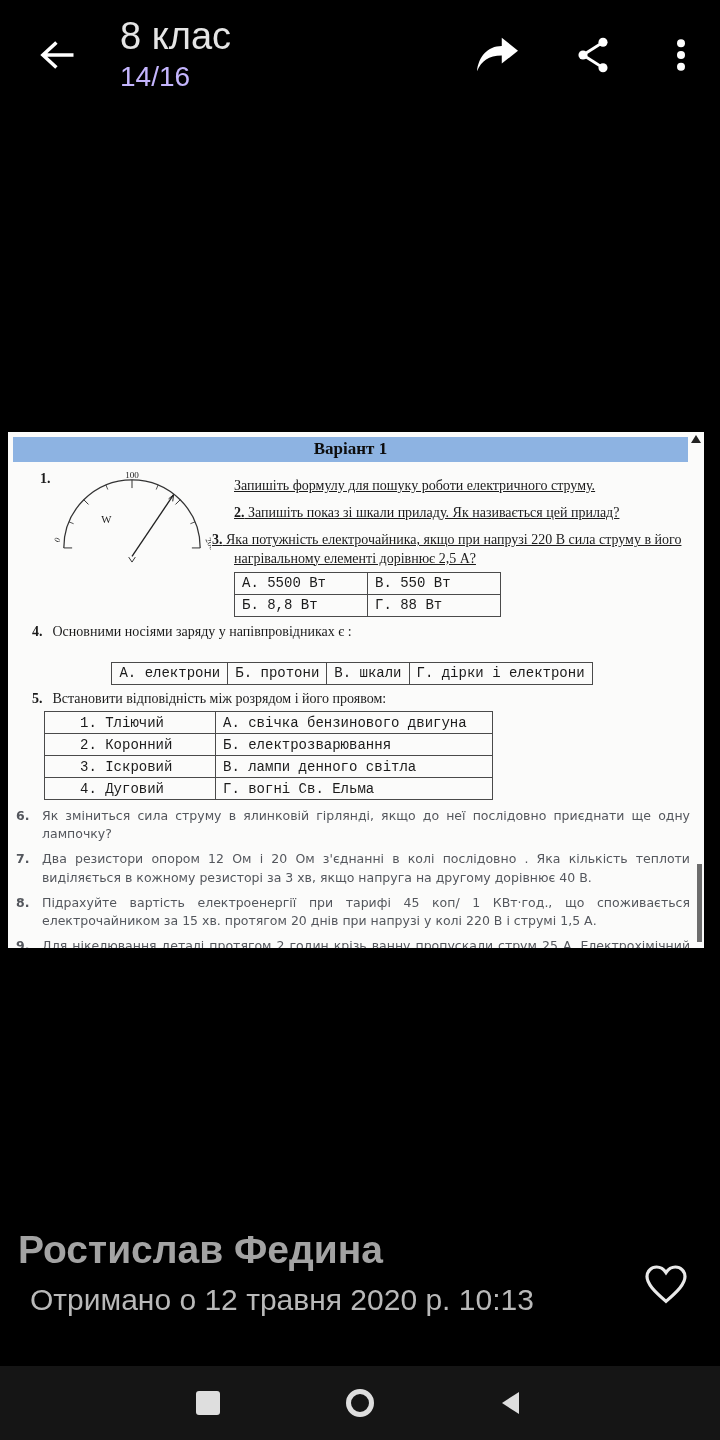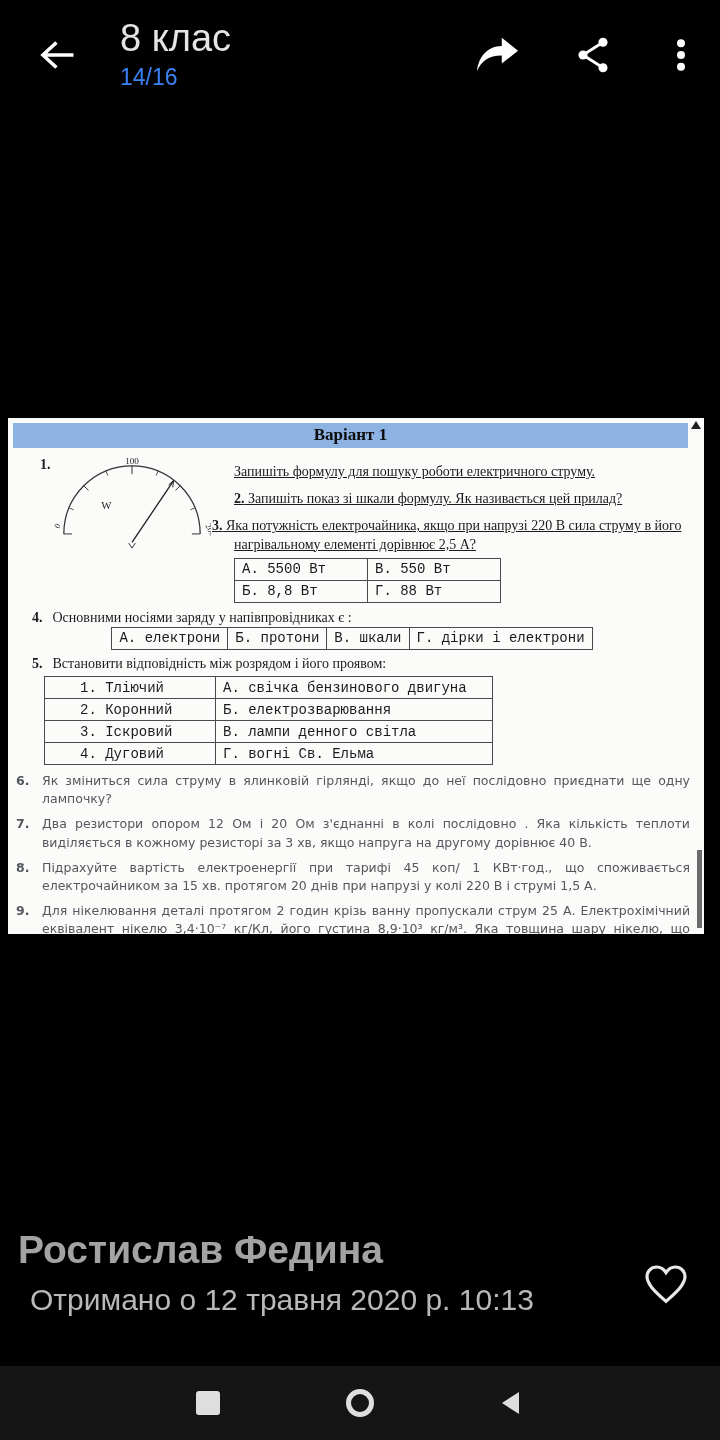--- a/index.html
+++ b/index.html
@@ -12,28 +12,28 @@
   }
 
   
   .app-bar { position:absolute; top:0; left:0; right:0; height:110px;
              display:flex; align-items:center; color:#fff; }
   .icon-btn { display:flex; align-items:center; justify-content:center;
               background:none; border:none; padding:0; cursor:pointer; }
   .back-btn { width:56px; height:56px; margin-left:28px; }
   .title-block { margin-left:36px; flex:1; min-width:0; }
   .app-title { font-size:38px; line-height:1.05; color:#e5e5e5; font-weight:400; }
-  .page-indicator { font-size:23px; color:#3b82f6; margin-top:5px; }
+  .page-indicator { font-size:28px; color:#c4b5fd; margin-top:5px; }
   .action-btn { width:46px; height:46px; }
   .action-forward { margin-right:50px; }
   .action-share { margin-right:42px; }
   .action-menu { margin-right:16px; }
 
   
-  .document { position:absolute; top:418px; left:8px; width:696px; height:516px;
+  .document { position:absolute; top:432px; left:8px; width:696px; height:516px;
               background:#fbfbfa; color:#1b1b1b; overflow:hidden;
               font-family:"Liberation Serif", serif; font-size:14px; line-height:1.3; }
   .scroll-up { position:absolute; top:3px; right:3px; width:0; height:0;
                border-left:5px solid transparent; border-right:5px solid transparent;
                border-bottom:8px solid #222; cursor:pointer; }
   .scroll-thumb { position:absolute; right:2px; top:432px; width:5px; height:78px;
                   background:#6c6c6c; cursor:pointer; }
 
   .doc-header { margin:5px 16px 3px 5px; height:25px; background:#8db3e2;
                 display:flex; align-items:center; justify-content:center;
@@ -48,21 +48,21 @@
   .qcol { flex:1; min-width:0; }
   .qcol p { margin:9px 0 1px 0;text-decoration:underline; }
   .q3p { text-indent:-22px; }
 
   table.opt { border-collapse:collapse; font-size:14px;font-family:Liberation Mono, monospace; }
   table.opt td { border:1px solid #4a4a4a; padding:1px 7px; height:19px; }
   .q3-table { margin-top:4px; }
   .q3-table td { width:118px; }
   .q4-line { margin:6px 0 0 18px; }
   .q4-line .q-num { margin-right:10px; }
-  .q4-table { margin:0 auto 0 auto; }
+  .q4-table { margin:21px auto 0 auto; }
   .q5-line { margin:5px 0 0 18px; }
   .q5-line .q-num { margin-right:10px; }
   .q5-table { margin:3px 0 0 30px; }
   .q5-table td.c1 { width:128px;padding-left:35px; }
   .q5-table td.c2 { width:262px; }
 
   .sans-items { margin-top:4px; font-family:"DejaVu Sans", sans-serif;
                 font-size:12.5px; line-height:1.45; color:#54575d; }
   .item { display:flex; margin-top:7px; }
   .item .num { flex:0 0 26px; font-weight:bold; padding-left:2px; }
@@ -147,21 +147,21 @@
             <text x="7" y="86" font-size="10" fill="#222" transform="rotate(-62 7 86)" font-family="Liberation Serif, serif">0</text>
             <text x="183" y="82" font-size="10" fill="#222" transform="rotate(62 183 82)" font-family="Liberation Serif, serif">200</text>
             <text x="58" y="62" font-size="13" fill="#222" font-family="Liberation Serif, serif">W</text>
           </svg>
         </div>
 
         <div class="qcol">
           <p>Запишіть формулу для пошуку роботи електричного струму.</p>
           <p>
             <span class="q-num">2.</span>
-            <span>Запишіть показ зі шкали формулу. Як називається цей прилад?</span>
+            <span>Запишіть показ зі шкали приладу. Як називається цей прилад?</span>
           </p>
           <p class="q3p">
             <span class="q-num">3.</span>
             <span>Яка потужність електрочайника, якщо при напрузі 220 В сила струму в його нагрівальному елементі дорівнює 2,5 А?</span>
           </p>
           <table class="opt q3-table">
             <tbody>
                 <tr>
               <td>А. 5500 Вт</td>
               <td>В. 550 Вт</td>

